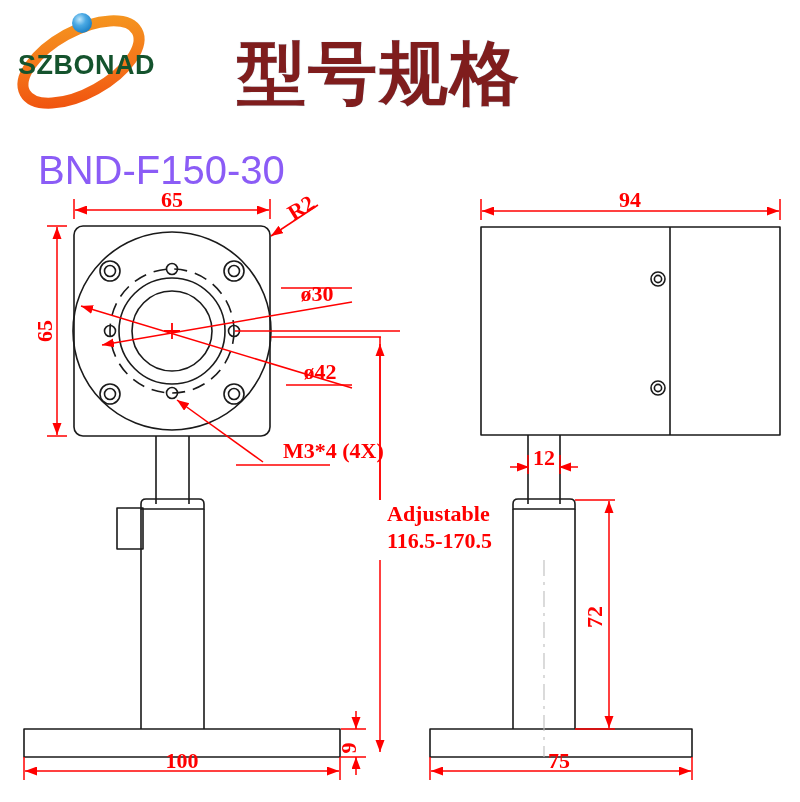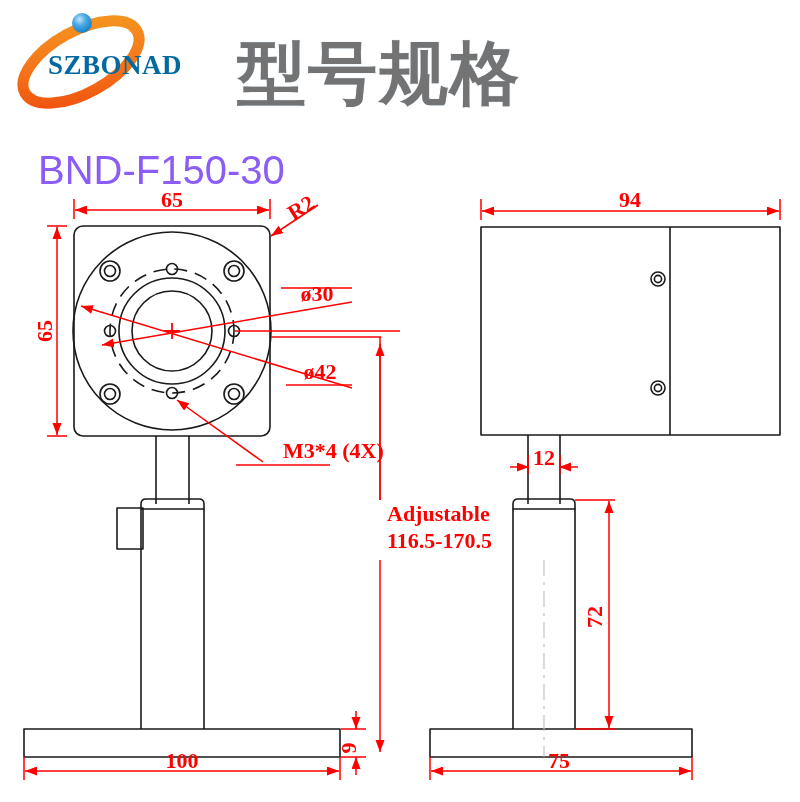--- a/index.html
+++ b/index.html
@@ -6,30 +6,30 @@
   body{
     width:800px;height:802px;
     font-family:"Liberation Sans", sans-serif;
     position:relative;overflow:hidden;
   }
   #sheet{position:absolute;left:0;top:0;width:800px;height:802px;background:#fff;}
 
   
   .logo-wrap{position:absolute;left:8px;top:6px;width:190px;height:118px;}
   .logo-text{
-    position:absolute;left:40px;top:44px;
-    font-family:Liberation Serif, serif;
+    position:absolute;left:10px;top:44px;
+    font-family:Liberation Sans, sans-serif;
     font-weight:bold;font-size:27px;letter-spacing:.5px;
-    color:#0369a1;
+    color:#14532d;
   }
   .title-cn{
     position:absolute;left:237px;top:36px;
     font-family:"DejaVu Sans", sans-serif;
     font-weight:bold;font-size:69px;line-height:74px;
-    color:#737373;letter-spacing:2px;
+    color:#7f1d1d;letter-spacing:2px;
     text-shadow:0 0 1px #9fc0da;
   }
   .model-no{
     position:absolute;left:38px;top:148px;
     font-family:"Liberation Sans", sans-serif;
     font-size:40px;font-weight:400;letter-spacing:0px;
     color:#8b5cf6;
   }
 
   

